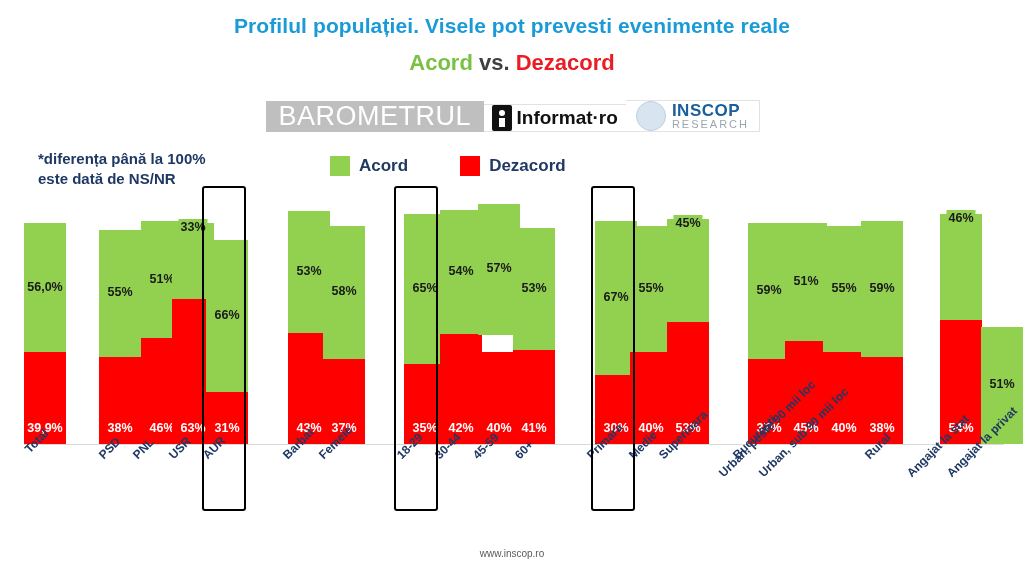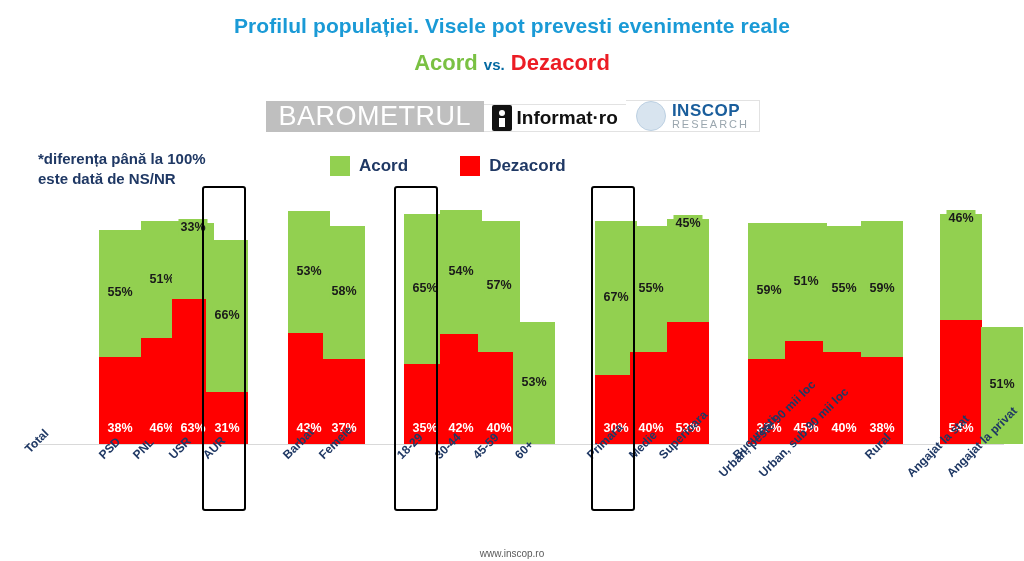--- a/index.html
+++ b/index.html
@@ -13,21 +13,21 @@
   
   #title-main{
     position:absolute;top:14px;left:0;width:1024px;text-align:center;
     font-size:21px;font-weight:bold;color:#1a9ad6;letter-spacing:.1px;
   }
   #subtitle-row{
     position:absolute;top:50px;left:0;width:1024px;text-align:center;
     font-size:22px;font-weight:bold;
   }
   #subtitle-row .acord{color:#7ac143;}
-  #subtitle-row .vs{color:#0369a1;font-size:15px;}
+  #subtitle-row .vs{color:#404040;font-size:22px;}
   #subtitle-row .dez{color:#ec1c24;}
   
   #logo-band{
     position:absolute;top:93px;left:266px;width:494px;height:39px;
     display:flex;align-items:flex-end;
   }
   .logo-barometrul{
     background:#bfbfbf;color:#ffffff;font-size:27px;letter-spacing:.5px;
     display:flex;align-items:center;justify-content:center;width:218px;
     font-family:"Liberation Sans", sans-serif;
@@ -143,20 +143,28 @@
       <span class="legend-swatch" style="background: rgb(146, 208, 80);"></span>
       <span class="legend-label">Acord</span>
     </div>
     <div class="legend-item">
       <span class="legend-swatch" style="background: rgb(255, 0, 0);"></span>
       <span class="legend-label">Dezacord</span>
     </div>
   </div>
 
 <div id="plot">
+    <div class="bar-group" style="left: 24px;">
+      <div class="seg-acord" style="height: 128.8px;">
+        <span class="lab lab-acord" style="top: 55.4px;">56,0%</span>
+      </div>
+      <div class="seg-dez" style="height: 91.77px;">
+        <span class="lab lab-dez" style="bottom: 8px;">39,9%</span>
+      </div>
+    </div>
     <div class="bar-group" style="left: 99px;">
       <div class="seg-acord" style="height: 126.5px;">
         <span class="lab lab-acord" style="top: 54.25px;">55%</span>
       </div>
       <div class="seg-dez" style="height: 87.4px;">
         <span class="lab lab-dez" style="bottom: 8px;">38%</span>
       </div>
     </div>
     <div class="bar-group" style="left: 141px;">
       <div class="seg-acord" style="height: 117.3px;">
@@ -207,31 +215,34 @@
       </div>
     </div>
     <div class="bar-group" style="left: 440px;">
       <div class="seg-acord" style="height: 124.2px;">
         <span class="lab lab-acord" style="top: 53.1px;">54%</span>
       </div>
       <div class="seg-dez" style="height: 110px;">
         <span class="lab lab-dez" style="bottom: 8px;">42%</span>
       </div>
     </div>
-    <div class="bar-group" style="left: 478px;">
+    <div class="bar-group" style="left: 478px; gap: 17px;">
       <div class="seg-acord" style="height: 131.1px;">
         <span class="lab lab-acord" style="top: 56.55px;">57%</span>
       </div>
       <div class="seg-dez" style="height: 92px;">
         <span class="lab lab-dez" style="bottom: 8px;">40%</span>
       </div>
     </div>
     <div class="bar-group" style="left: 513px;">
       <div class="seg-acord" style="height: 121.9px;">
         <span class="lab lab-acord" style="top: 51.95px;">53%</span>
+      </div>
+      <div class="seg-dez" style="height: 94.3px;">
+        <span class="lab lab-dez" style="bottom: 8px;">41%</span>
       </div>
     </div>
     <div class="bar-group" style="left: 595px;">
       <div class="seg-acord" style="height: 154.1px;">
         <span class="lab lab-acord" style="top: 68.05px;">67%</span>
       </div>
       <div class="seg-dez" style="height: 69px;">
         <span class="lab lab-dez" style="bottom: 8px;">30%</span>
       </div>
     </div>

